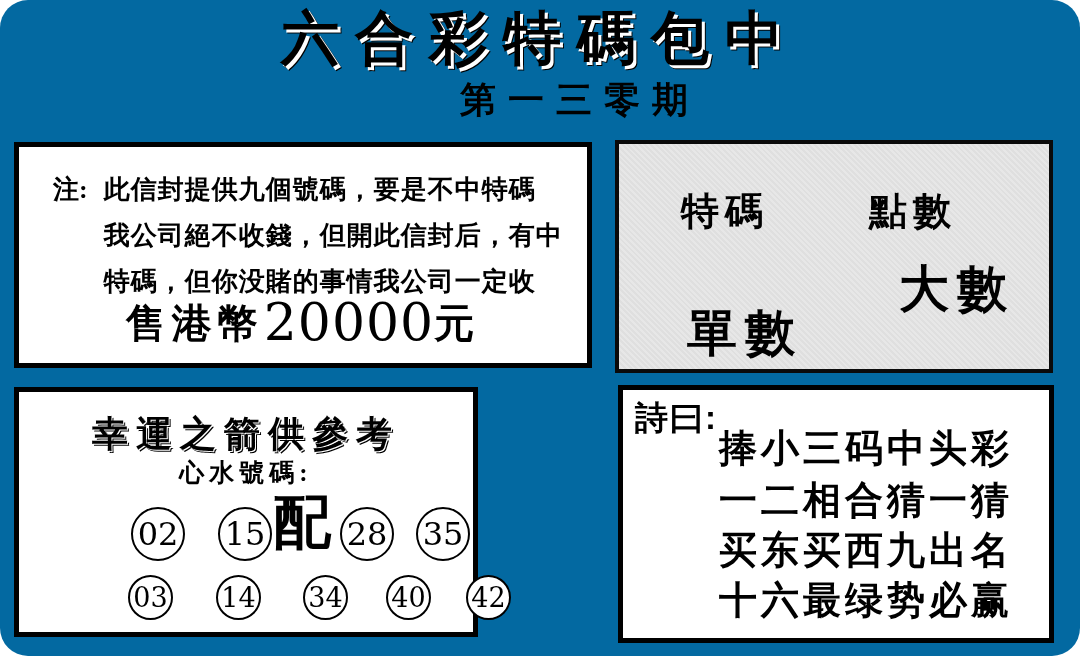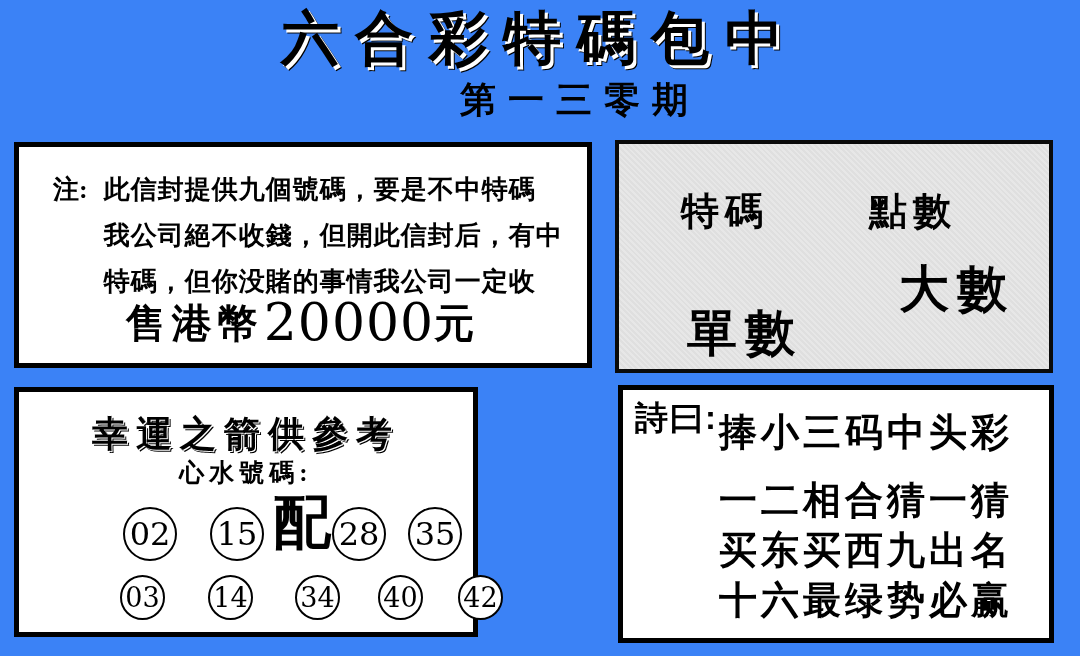--- a/index.html
+++ b/index.html
@@ -2,22 +2,23 @@
 <html><head>
 <meta charset="utf-8">
 <style>
   * { margin:0; padding:0; box-sizing:border-box; }
   html,body { background:#ffffff; }
   body { font-family:"Liberation Serif", serif; color:#000; }
 
   .page {
     position:relative;
     width:1080px; height:656px;
-    background:#3b82f6;
+    background:#0369a1;
     overflow:hidden;
+    border-radius:28px;
   }
 
   
   .title {
     position:absolute; top:0; left:0; width:1080px; height:80px;
     text-align:center;
     font-size:58px; line-height:78px;
     font-weight:bold;
     letter-spacing:16px;
     text-shadow: 3px 3px 0 #fff, 4px 4px 0 #000;
@@ -83,20 +84,21 @@
     position:absolute; top:64px; left:0; width:100%;
     text-align:center; font-size:25px; font-weight:bold;
     letter-spacing:5px; white-space:nowrap;
   }
   .num-circle {
     position:absolute;
     border:2px solid #000; border-radius:50%;
     display:flex; align-items:center; justify-content:center;
     font-family:"DejaVu Serif", serif;
     background:#fff;
+    margin-left:8px;
   }
   .r1 { width:54px; height:54px; top:115px; font-size:32px; }
   .r2 { width:45px; height:45px; top:183px; font-size:27px; }
   .c-02 { left:104px; } .c-15 { left:191px; } .c-28 { left:313px; } .c-35 { left:389px; }
   .c-03 { left:101px; } .c-14 { left:189px; } .c-34 { left:276px; } .c-40 { left:359px; } .c-42 { left:439px;text-align:center; }
   .pair-char {
     position:absolute; left:250px; top:100px; width:66px;
     font-size:58px; line-height:62px; font-weight:900;
     text-align:center; white-space:nowrap;
   }
@@ -105,21 +107,21 @@
   .poem-label {
     position:absolute; left:12px; top:6px;
     font-family:"Liberation Sans", sans-serif;
     font-size:33px; font-weight:bold; letter-spacing:2px; white-space:nowrap;
   }
   .poem-line {
     position:absolute; left:96px; width:300px;
     font-size:38px; line-height:44px; font-weight:bold;
     letter-spacing:4px; white-space:nowrap;
   }
-  .pl-0 { top:20px; }
+  .pl-0 { top:36px; }
   .pl-1 { top:88px; }
   .pl-2 { top:138px; }
   .pl-3 { top:188px; }
 </style>
 </head>
 <body>
 
 <div class="page">
 
   <div class="title">六合彩特碼包中</div>

